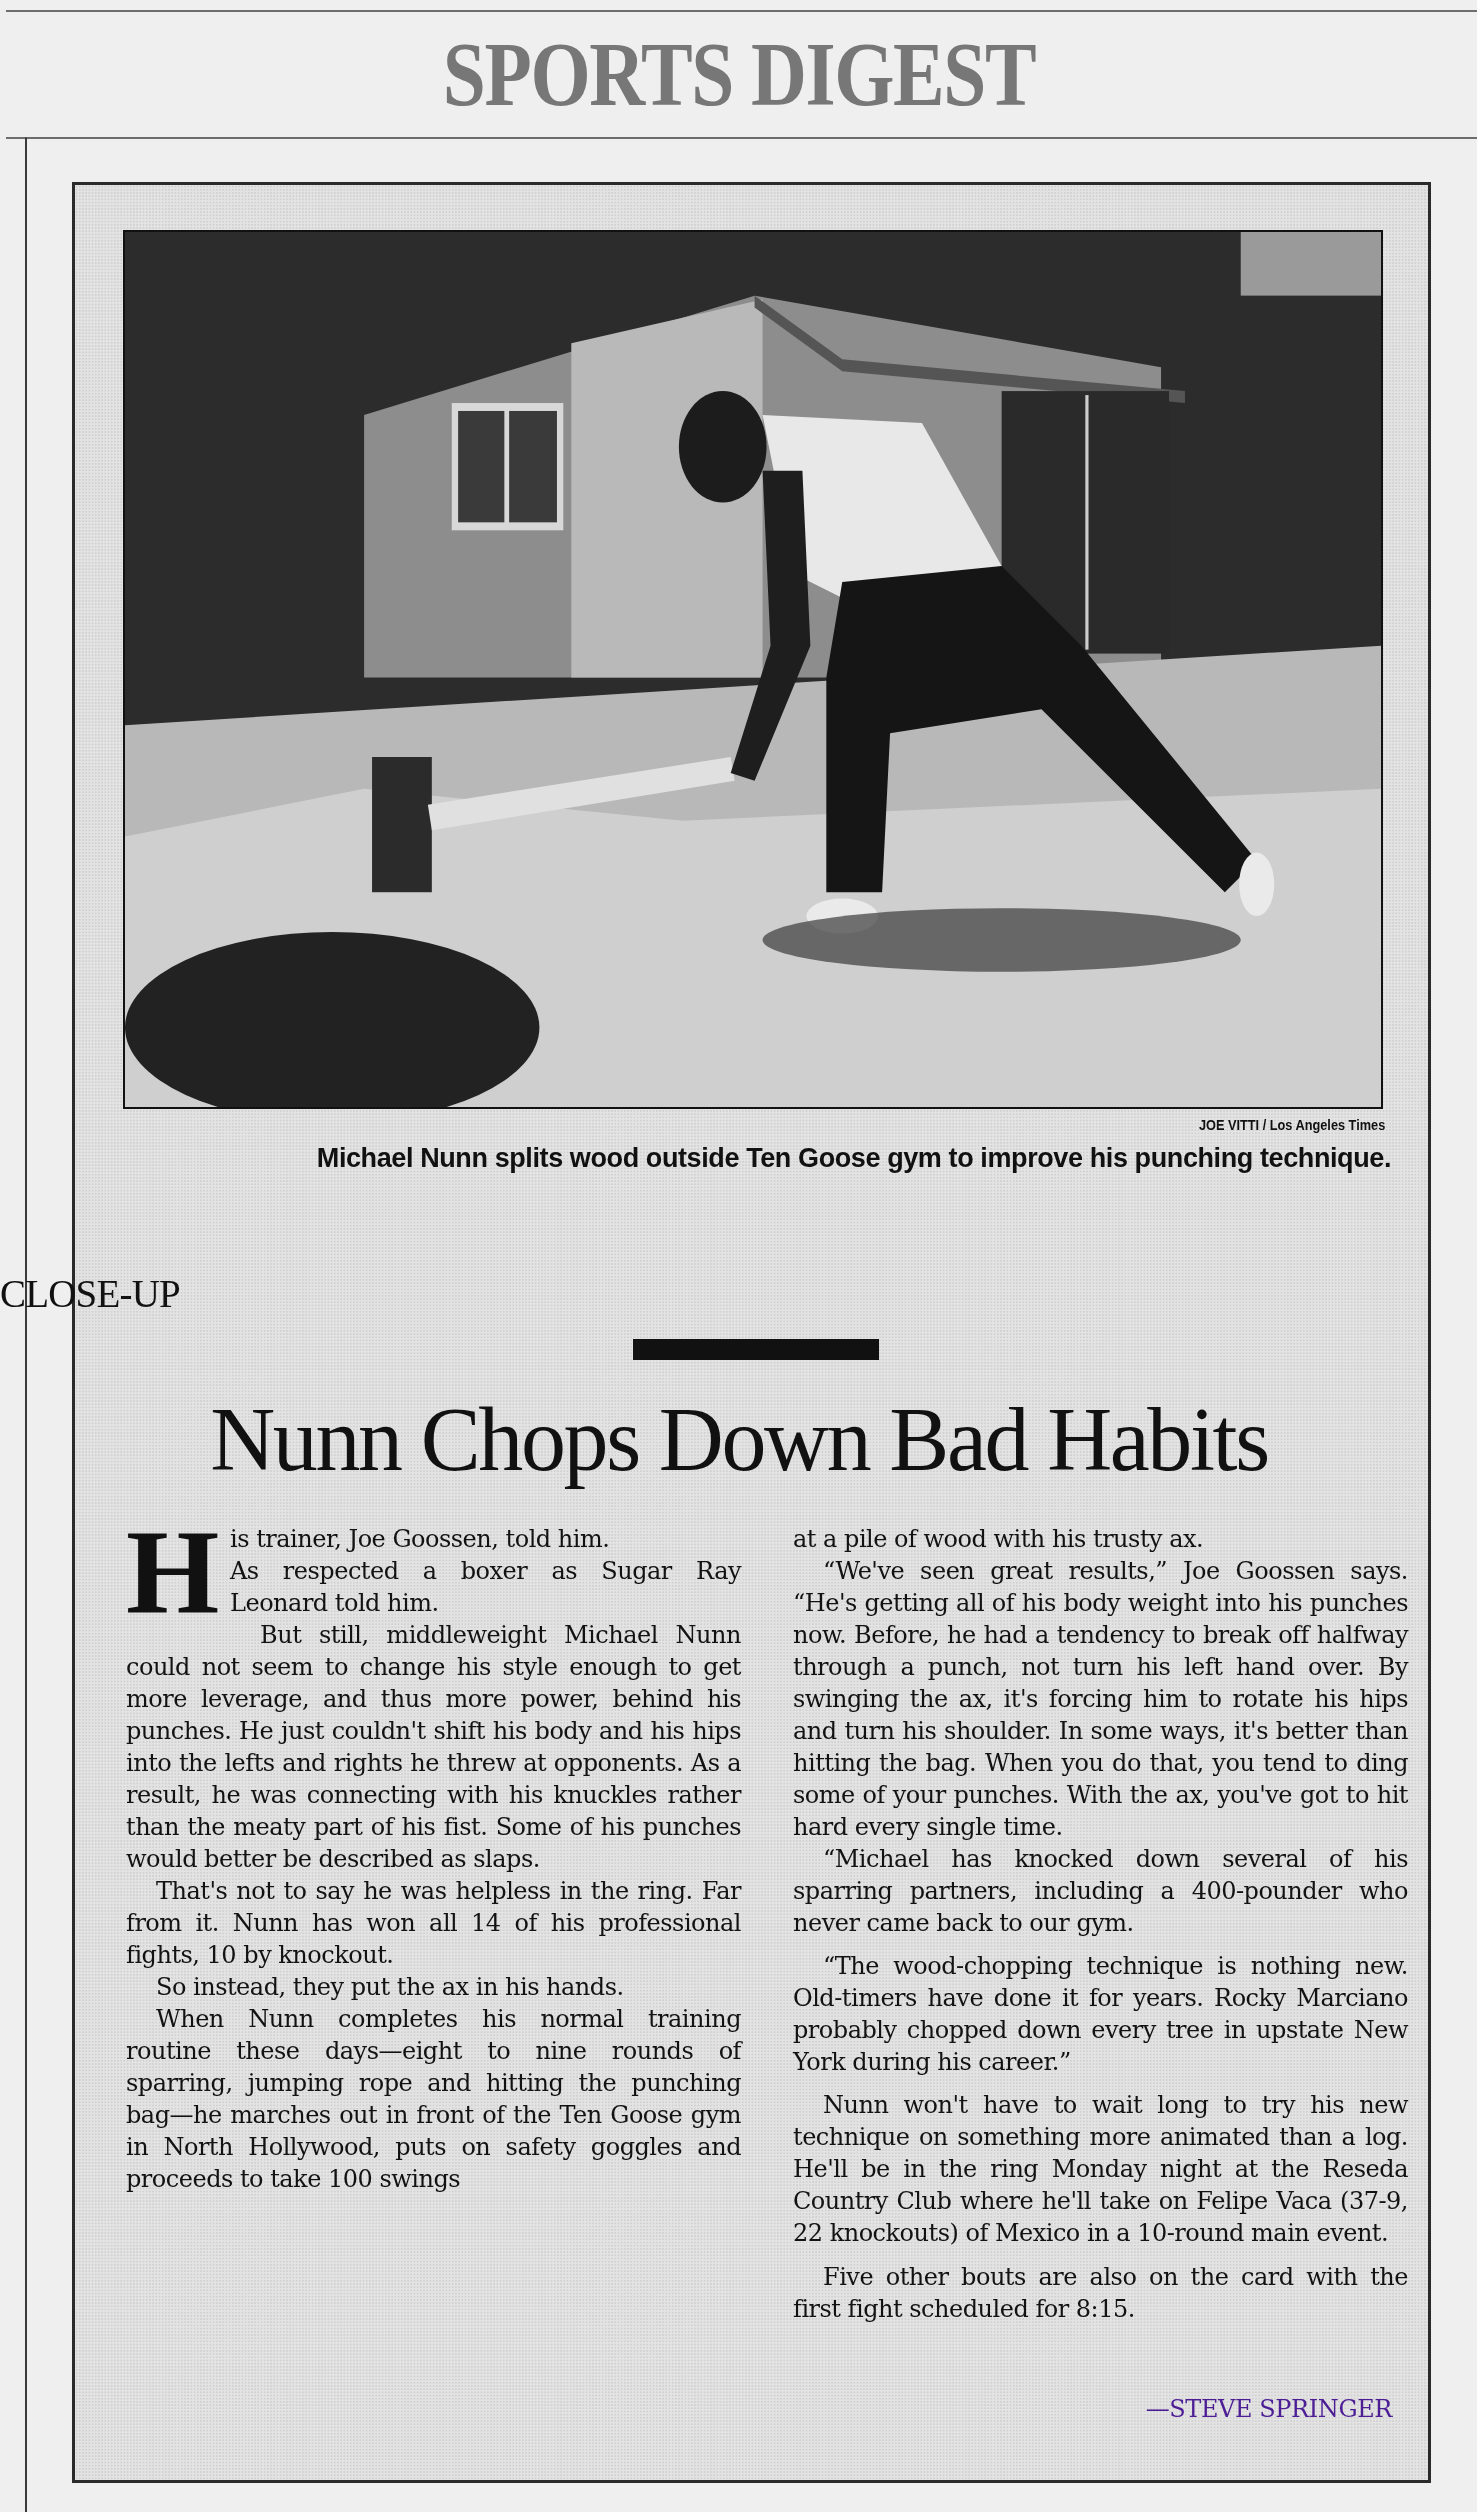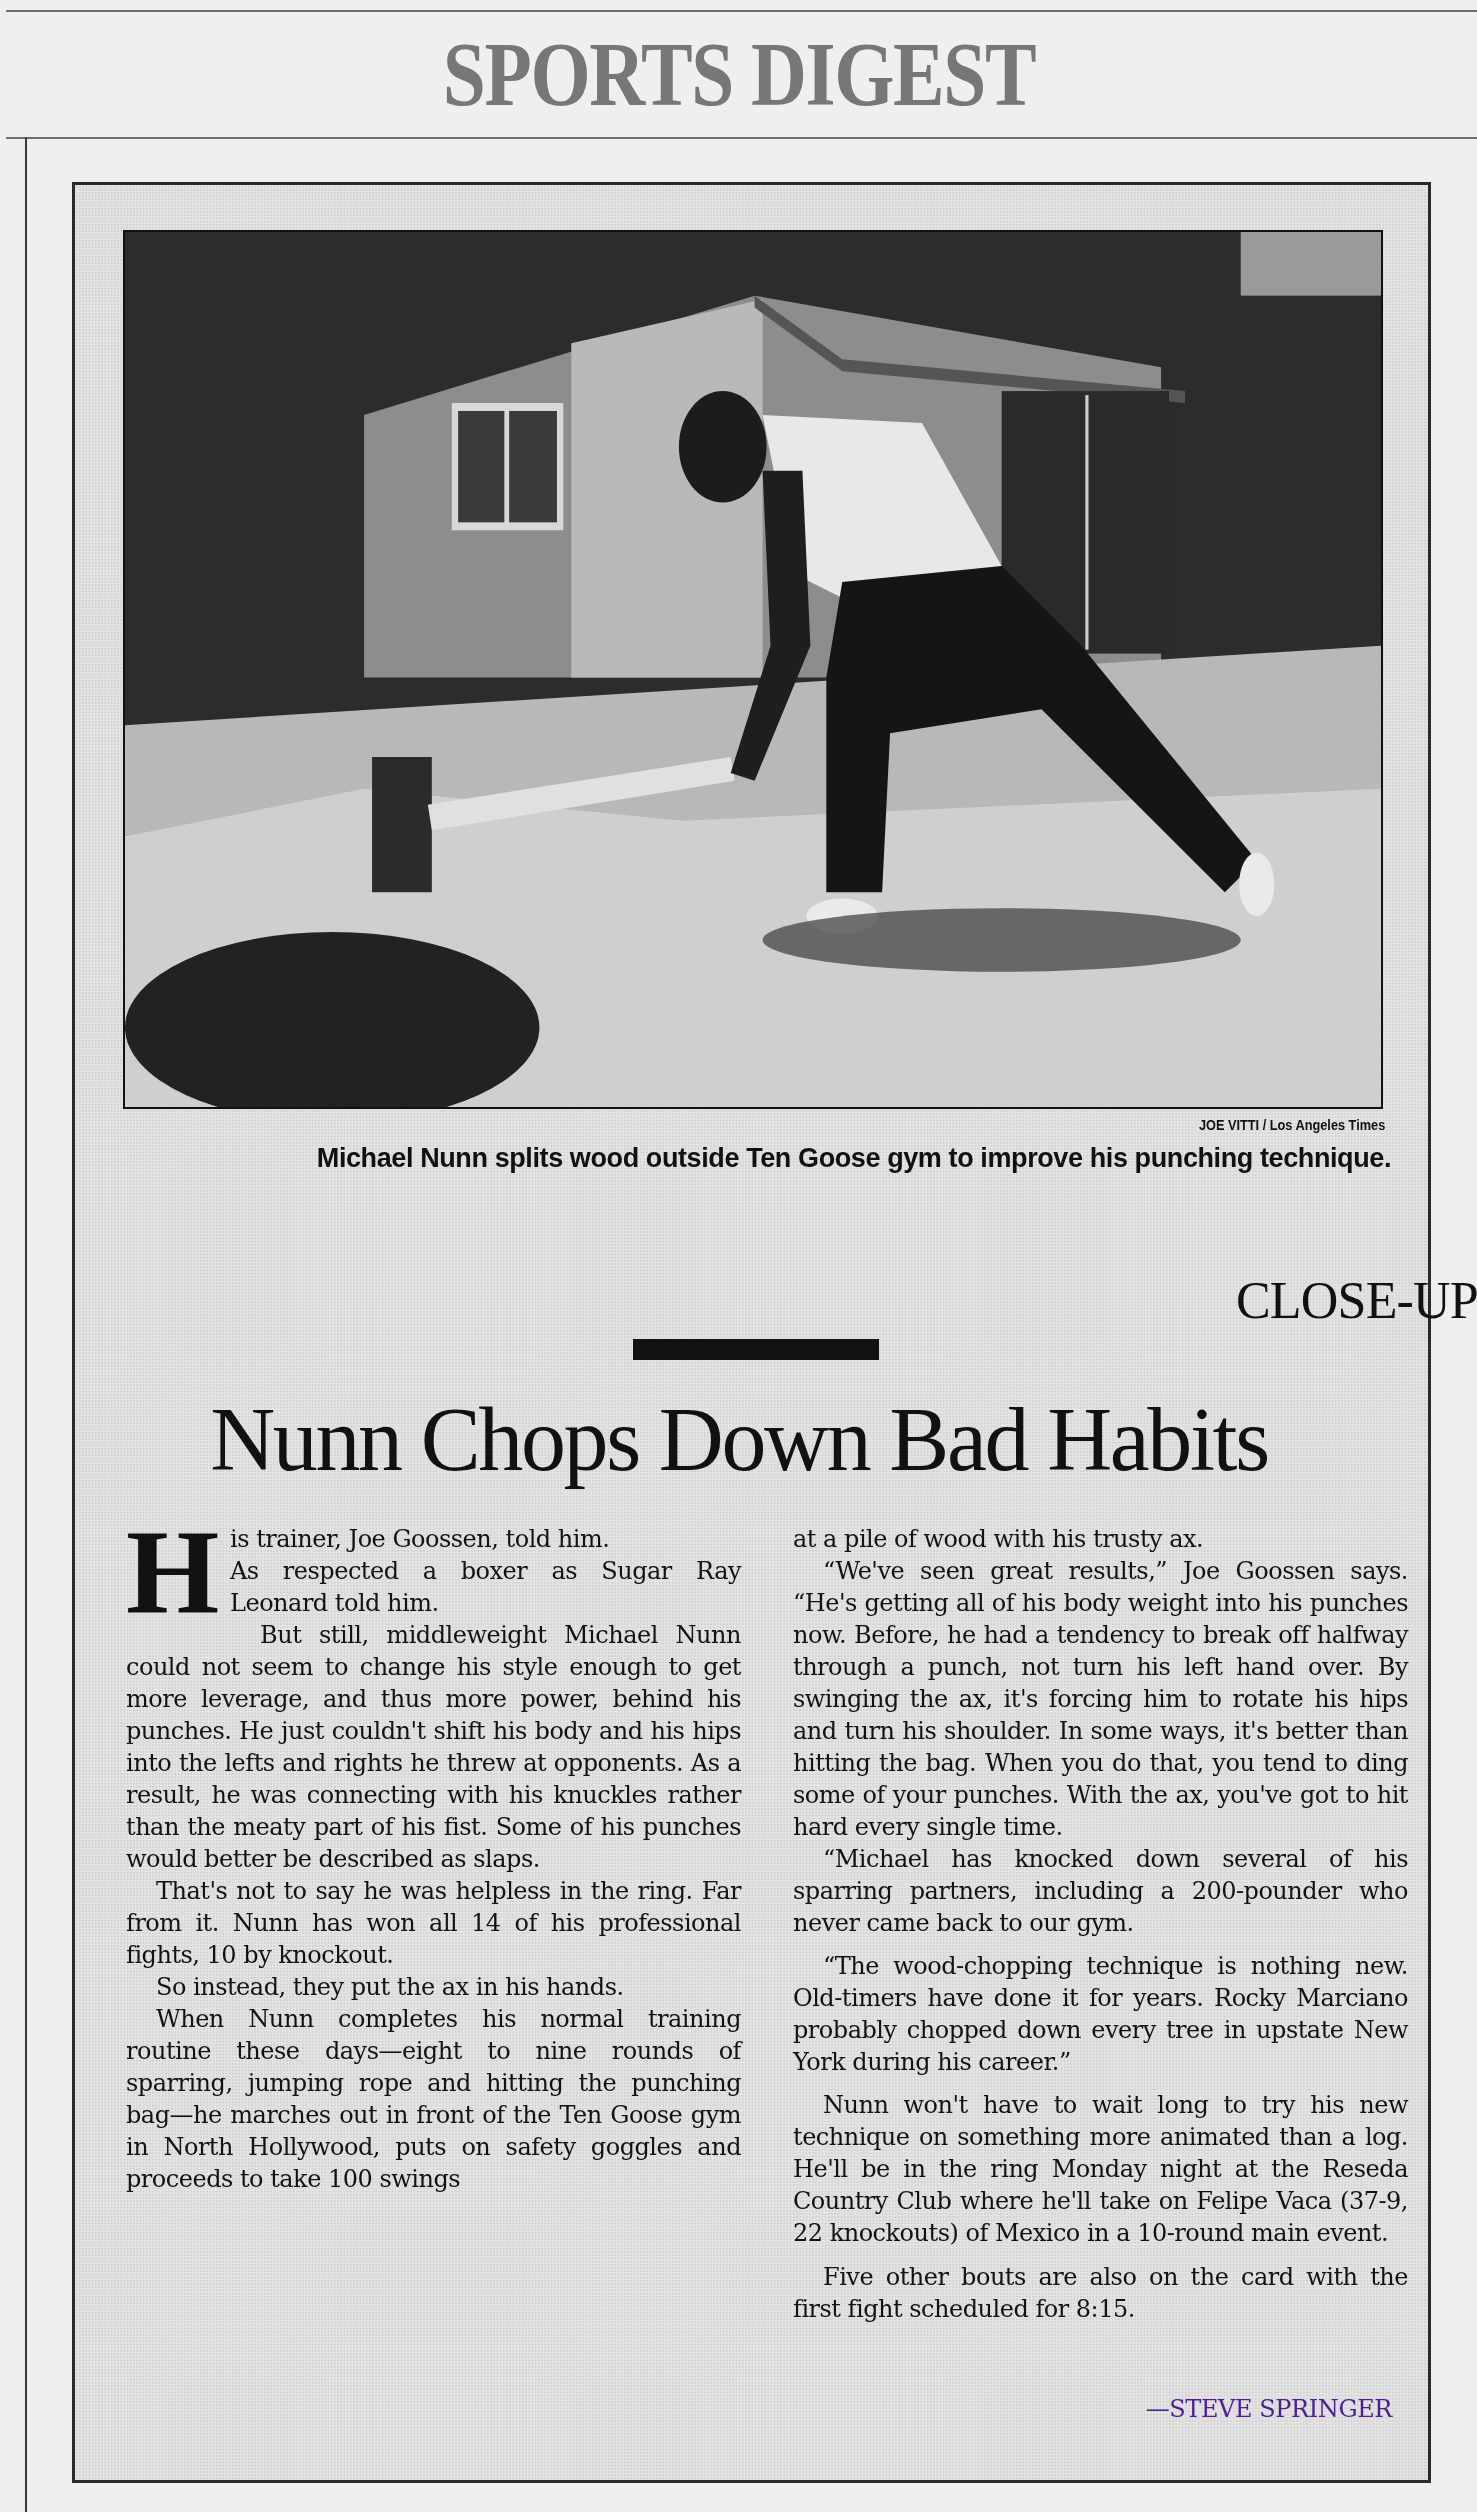--- a/index.html
+++ b/index.html
@@ -35,22 +35,22 @@
     position: absolute; right: 93px; top: 1116px;
     font-family: "Liberation Sans", sans-serif; font-weight: bold; font-size: 15px;
     transform: scaleX(0.85); transform-origin: right center; color: #111;
   }
   .caption {
     position: absolute; left: 120px; width: 1271px; top: 1143px; text-align: right;
     font-family: "Liberation Sans", sans-serif; font-weight: bold; font-size: 27px;
     letter-spacing: -0.4px; color: #111;
   }
   .kicker {
-    position: absolute; left: 0; width: 1478px; top: 1271px; text-align: right;
-    font-family: "Liberation Serif", serif; font-size: 52px; color: #111; letter-spacing: -0.8px;
+    position: absolute; left: 0; width: 1478px; top: 1271px; text-align: left;
+    font-family: "Liberation Serif", serif; font-size: 39px; color: #111; letter-spacing: -0.8px;
   }
   .kicker-bar {
     position: absolute; left: 633px; top: 1339px; width: 246px; height: 21px; background: #111;
   }
   .headline {
     position: absolute; left: 0; width: 1478px; top: 1395px; text-align: center;
     font-family: "Liberation Serif", serif; font-size: 90px; color: #111;
     letter-spacing: -2.4px; line-height: 1;
   }
   .col {
@@ -124,20 +124,20 @@
   <p class="first">As respected a boxer as Sugar Ray Leonard told him.</p>
   <p>But still, middleweight Michael Nunn could not seem to change his style enough to get more leverage, and thus more power, behind his punches. He just couldn't shift his body and his hips into the lefts and rights he threw at opponents. As a result, he was connecting with his knuckles rather than the meaty part of his fist. Some of his punches would better be described as slaps.</p>
   <p>That's not to say he was helpless in the ring. Far from it. Nunn has won all 14 of his professional fights, 10 by knockout.</p>
   <p>So instead, they put the ax in his hands.</p>
   <p>When Nunn completes his normal training routine these days—eight to nine rounds of sparring, jumping rope and hitting the punching bag—he marches out in front of the Ten Goose gym in North Hollywood, puts on safety goggles and proceeds to take 100 swings</p>
 </div>
 
 <div class="col right">
   <p class="first">at a pile of wood with his trusty ax.</p>
   <p>“We've seen great results,” Joe Goossen says. “He's getting all of his body weight into his punches now. Before, he had a tendency to break off halfway through a punch, not turn his left hand over. By swinging the ax, it's forcing him to rotate his hips and turn his shoulder. In some ways, it's better than hitting the bag. When you do that, you tend to ding some of your punches. With the ax, you've got to hit hard every single time.</p>
-  <p>“Michael has knocked down several of his sparring partners, including a 200-pounder who never came back to our gym.</p>
+  <p>“Michael has knocked down several of his sparring partners, including a 400-pounder who never came back to our gym.</p>
   <p class="gap">“The wood-chopping technique is nothing new. Old-timers have done it for years. Rocky Marciano probably chopped down every tree in upstate New York during his career.”</p>
   <p class="gap">Nunn won't have to wait long to try his new technique on something more animated than a log. He'll be in the ring Monday night at the Reseda Country Club where he'll take on Felipe Vaca (37-9, 22 knockouts) of Mexico in a 10-round main event.</p>
   <p class="gap">Five other bouts are also on the card with the first fight scheduled for 8:15.</p>
 </div>
 
 <div class="byline">—STEVE SPRINGER</div>
 
 
 </body></html>

